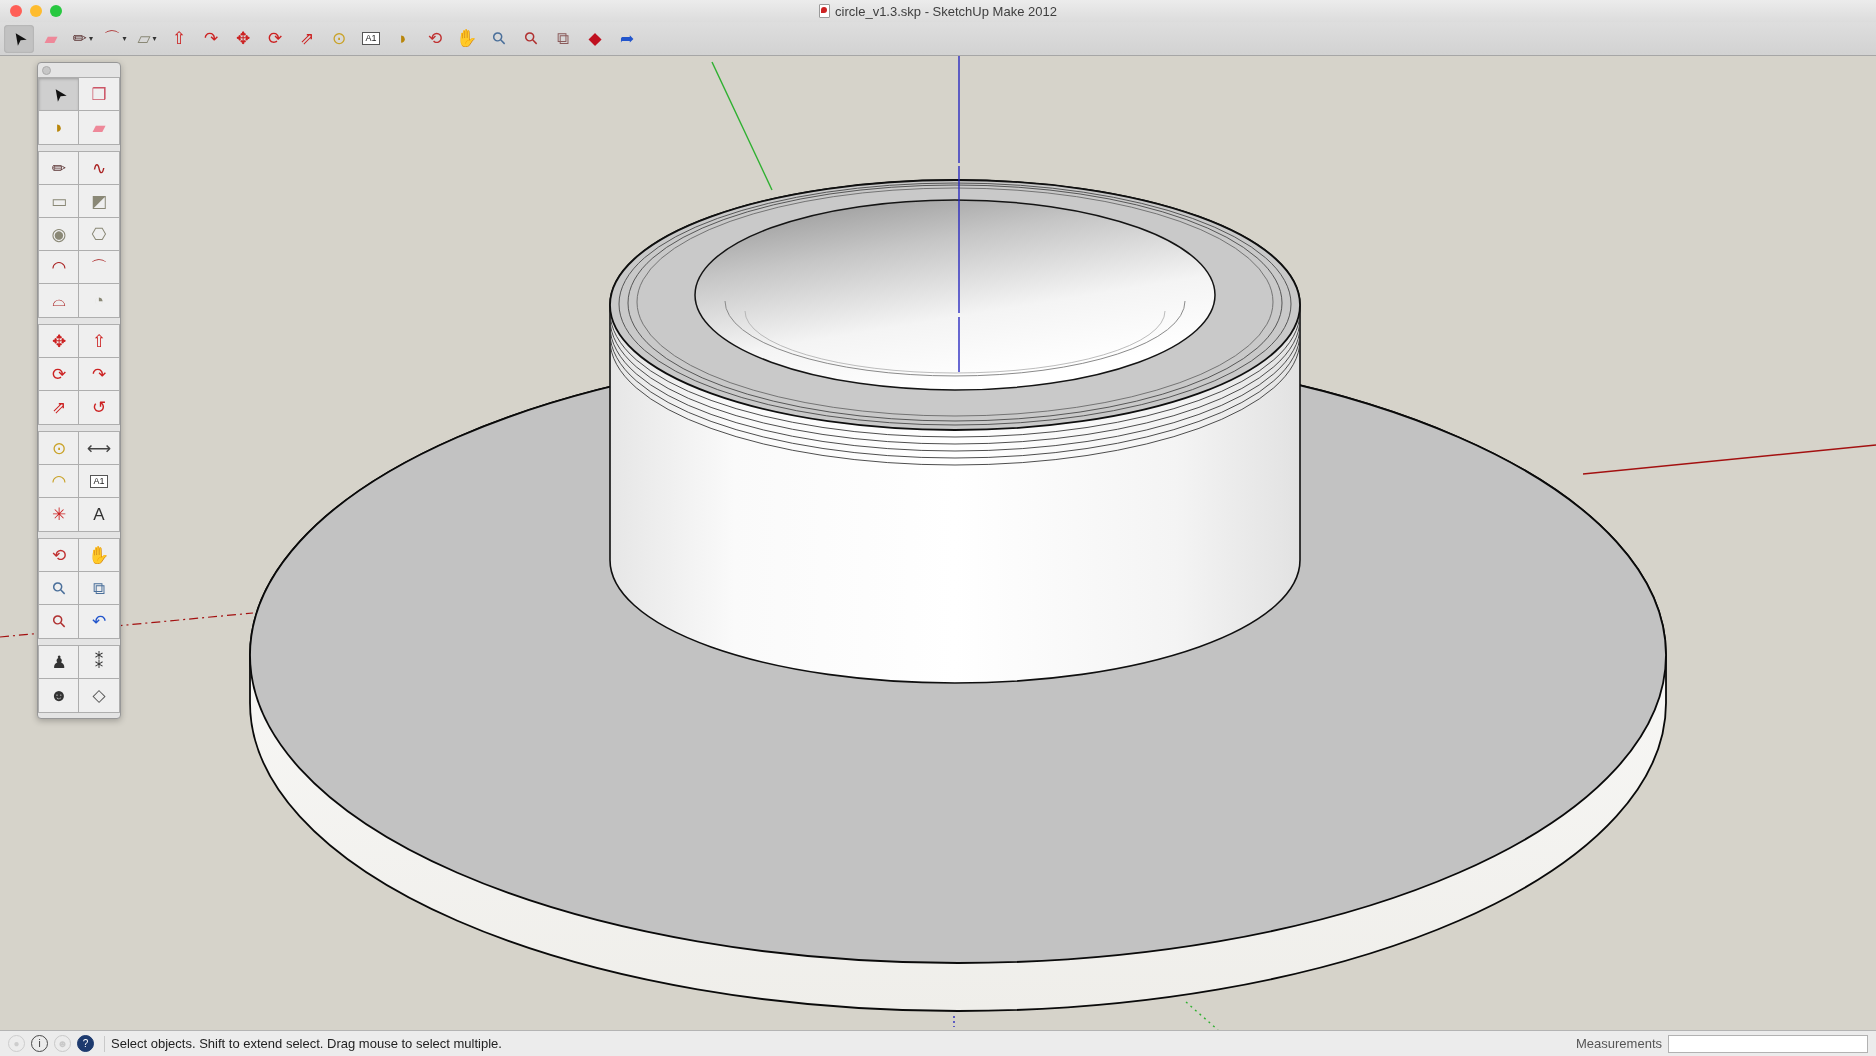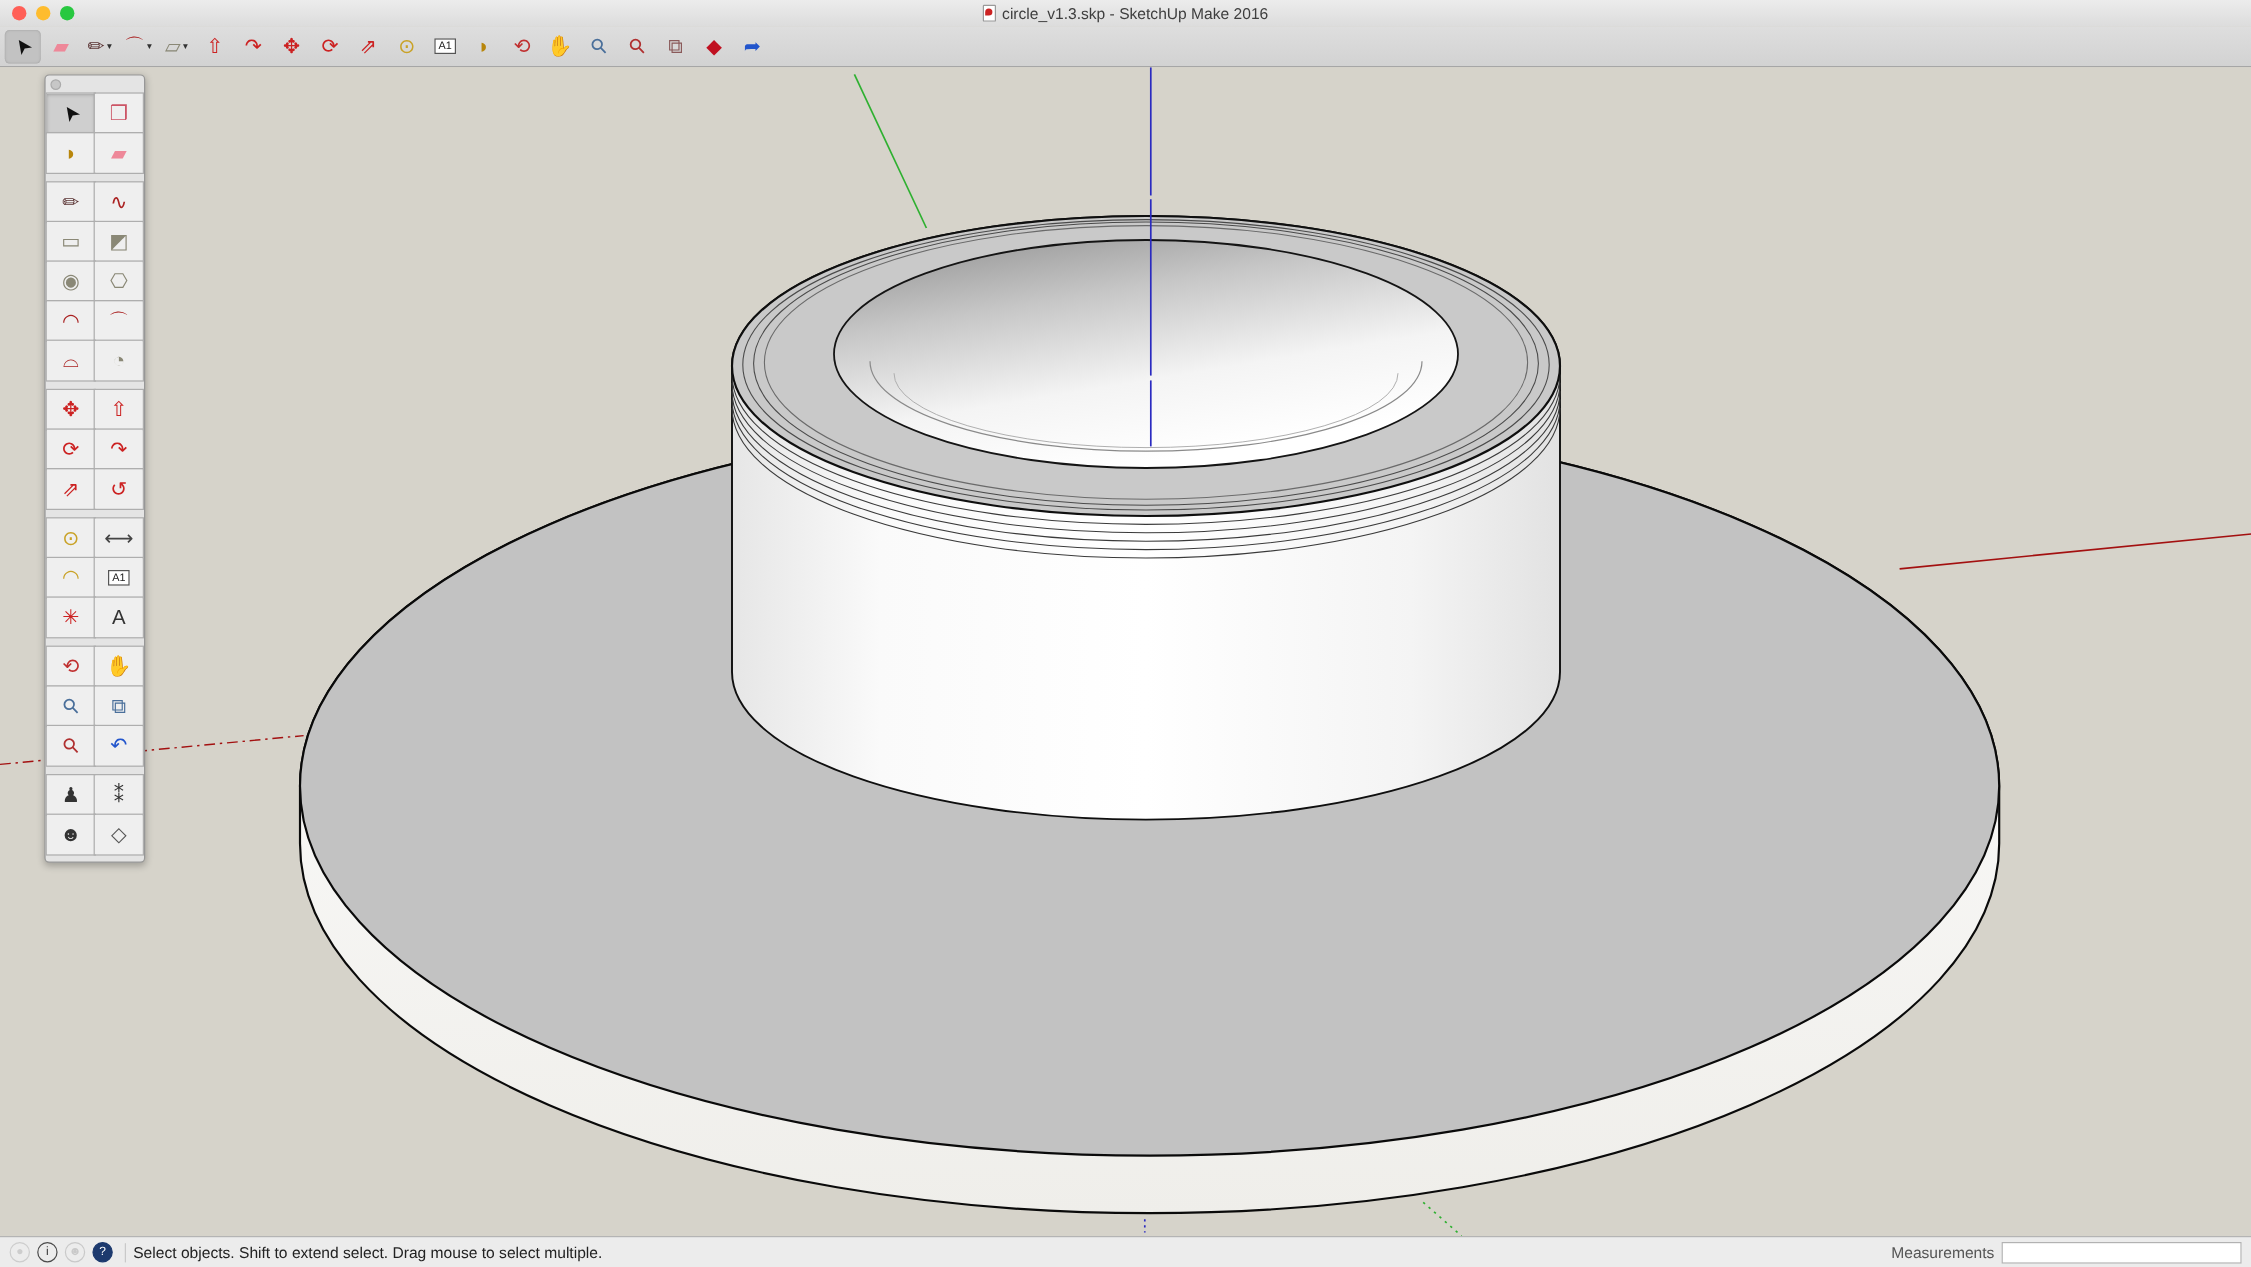--- a/index.html
+++ b/index.html
@@ -70,21 +70,21 @@
 <body>
 
 <div class="titlebar">
   <div class="traffic">
     <span class="t-red"></span>
     <span class="t-yel"></span>
     <span class="t-grn"></span>
   </div>
   <div class="title-wrap">
     <span class="doc-icon"></span>
-    <span class="win-title">circle_v1.3.skp - SketchUp Make 2016</span>
+    <span class="win-title">circle_v1.3.skp - SketchUp Make 2012</span>
   </div>
 </div>
 
 <div class="toolbar">
 
 <div class="tb-btn pressed">
       <span class="glyph" style="color: rgb(17, 17, 17); transform: rotate(-125deg);">➤</span>
 
     </div>
     <div class="tb-btn">

